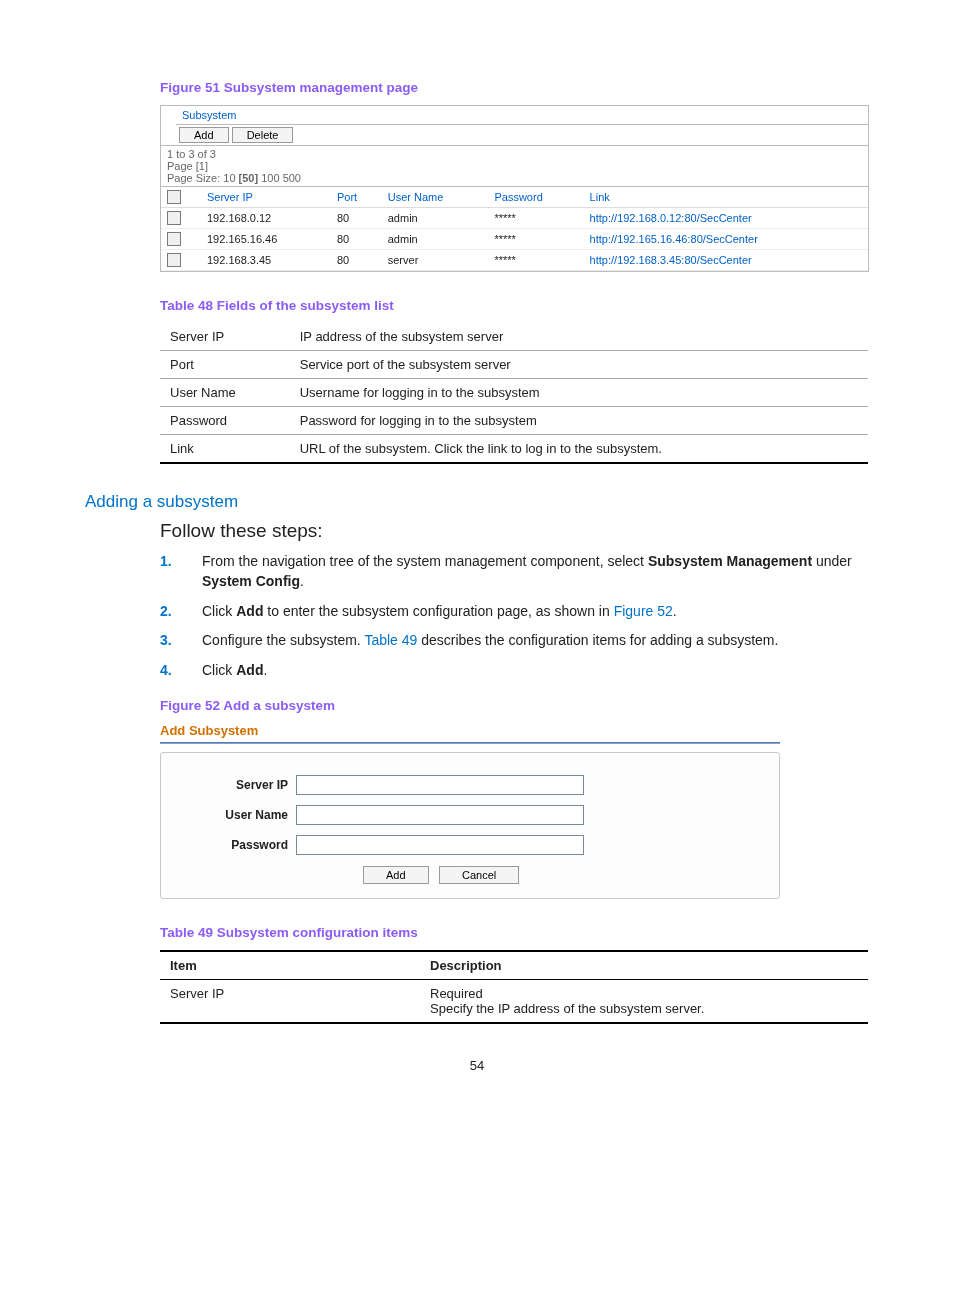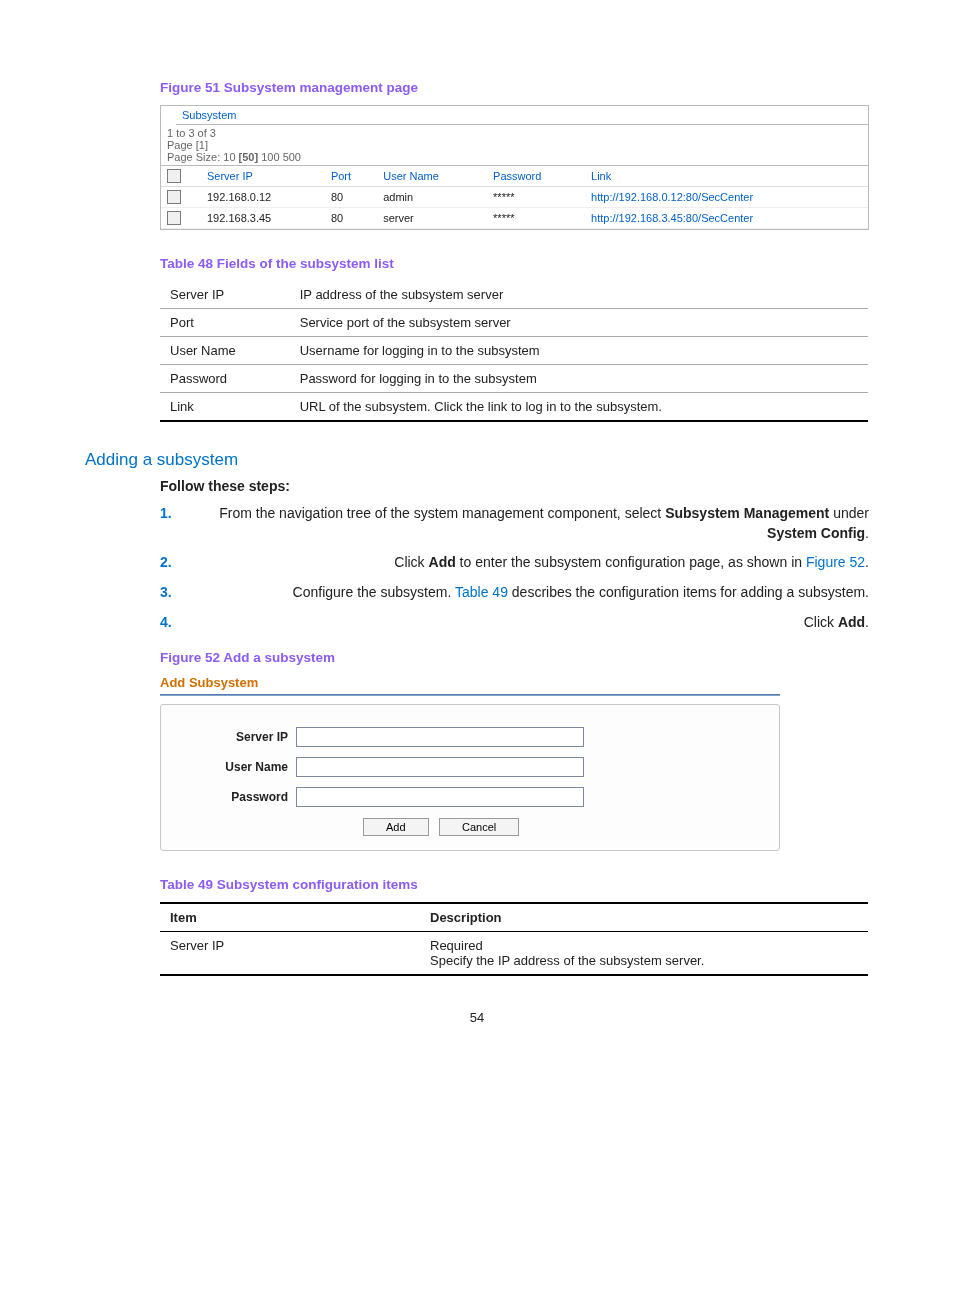--- a/index.html
+++ b/index.html
@@ -92,22 +92,22 @@
     padding: 6px 10px;
     font-weight: bold;
   }
   table.doct td {
     border-bottom: 1px solid #aaa;
     padding: 6px 10px;
     vertical-align: top;
   }
   table.doct tr:last-child td { border-bottom: 2px solid #000; }
   
-  p.body { margin: 0 0 10px 75px; font-size: 14px; font-weight: bold; }
-  ol.steps { margin: 0 0 18px 75px; padding-left: 0; list-style: none; counter-reset: s; text-align: right; }
+  p.body { margin: 0 0 10px 75px; font-size: 19px; }
+  ol.steps { margin: 0 0 18px 75px; padding-left: 0; list-style: none; counter-reset: s; }
   ol.steps li {
     counter-increment: s;
     font-size: 14px;
     margin-bottom: 10px;
     padding-left: 42px;
     position: relative;
     line-height: 1.4;
   }
   ol.steps li::before {
     content: counter(s) ".";
@@ -175,20 +175,24 @@
     font-size: 13px;
     margin-top: 34px;
   }
 </style>
 </head>
 <body>
 
 <div class="fig-title">Figure 51 Subsystem management page</div>
 <div class="shot1">
   <div class="panel-head">Subsystem</div>
+  <div class="toolbar">
+    <button>Add</button>
+    <button>Delete</button>
+  </div>
   <div class="pager">
     <span>1 to 3 of 3</span>
     <span>Page [1]</span>
     <span>
       <span>Page Size: </span>
       <span>10</span>
       <b>[50]</b>
       <span>100</span>
       <span>500</span>
     </span>
@@ -206,20 +210,28 @@
     <tr>
       <td><span class="chk"></span></td>
       <td>192.168.0.12</td>
       <td>80</td>
       <td>admin</td>
       <td>*****</td>
       <td><a href="#">http://192.168.0.12:80/SecCenter</a></td>
     </tr>
     <tr>
       <td><span class="chk"></span></td>
+      <td>192.165.16.46</td>
+      <td>80</td>
+      <td>admin</td>
+      <td>*****</td>
+      <td><a href="#">http://192.165.16.46:80/SecCenter</a></td>
+    </tr>
+    <tr>
+      <td><span class="chk"></span></td>
       <td>192.168.3.45</td>
       <td>80</td>
       <td>server</td>
       <td>*****</td>
       <td><a href="#">http://192.168.3.45:80/SecCenter</a></td>
     </tr>
   </tbody>
     </table>
 </div>
 

